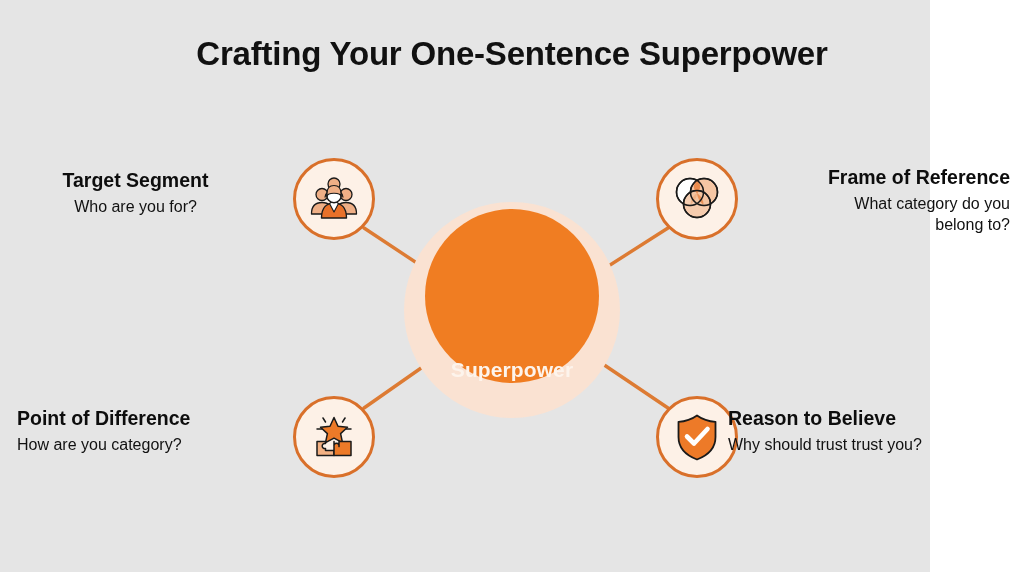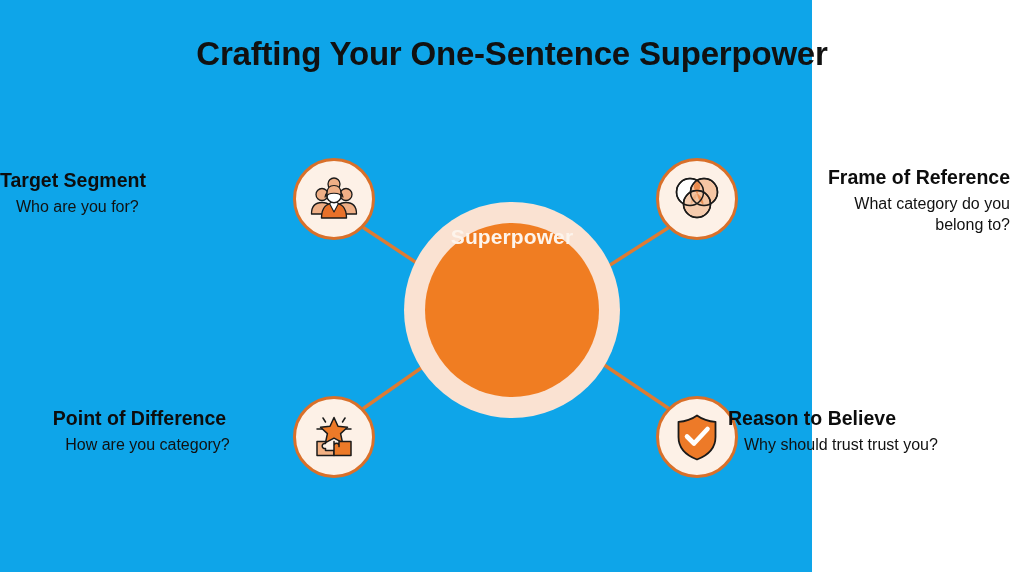--- a/index.html
+++ b/index.html
@@ -10,23 +10,23 @@
     width: 1024px;
     height: 572px;
     background: #ffffff;
     font-family: "Liberation Sans", sans-serif;
     overflow: hidden;
     position: relative;
   }
 
   #canvas {
     position: relative;
-    width: 812px;
+    width: 930px;
     height: 572px;
-    background: #0ea5e9;
+    background: #e5e5e5;
   }
 
   
   .page-title {
     position: absolute;
     left: 0;
     top: 34px;
     width: 1024px;
     text-align: center;
     font-size: 33px;
@@ -52,27 +52,27 @@
     left: 404px;
     top: 202px;
     width: 216px;
     height: 216px;
     border-radius: 50%;
     background: #fae2d2;
   }
   .hub-core {
     position: absolute;
     left: 425px;
-    top: 223px;
+    top: 209px;
     width: 174px;
     height: 174px;
     border-radius: 50%;
     background: #f07d22;
     display: flex;
-    align-items: flex-start;
+    align-items: flex-end;
     justify-content: center;
   }
   .hub-label {
     color: #fdf4ec;
     font-size: 21px;
     font-weight: bold;
     line-height: 27px;
     text-align: center;
     letter-spacing: 0.1px;
   }
@@ -108,26 +108,25 @@
     color: #0d0d0d;
     line-height: 25px;
     white-space: nowrap;
   }
   .node-text .nt-sub {
     font-size: 16px;
     font-weight: normal;
     color: #111111;
     line-height: 21px;
     margin-top: 3px;
-    padding-left: 16px;
-  }
-
-  .text-tl { left: 0px;   top: 168px; text-align: left; padding-right: 19px; box-sizing: border-box; width: 290px; }
+  }
+
+  .text-tl { left: 0px;   top: 168px; text-align: center; padding-right: 19px; box-sizing: border-box; width: 290px; }
   .text-tr { left: 750px; top: 165px; text-align: right;  width: 260px; }
-  .text-bl { left: 4px;   top: 406px; text-align: center; padding-right: 19px; box-sizing: border-box; width: 290px; }
+  .text-bl { left: 17px;   top: 406px; text-align: left; padding-right: 19px; box-sizing: border-box; width: 290px; }
   .text-br { left: 728px; top: 406px; text-align: left;  width: 270px; }
 
   .nt-sub-wrap { display: block; margin-left: 24px; }
 </style>
 </head>
 <body>
 
 <div id="canvas">
 
   <div class="page-title">Crafting Your One-Sentence Superpower</div>

